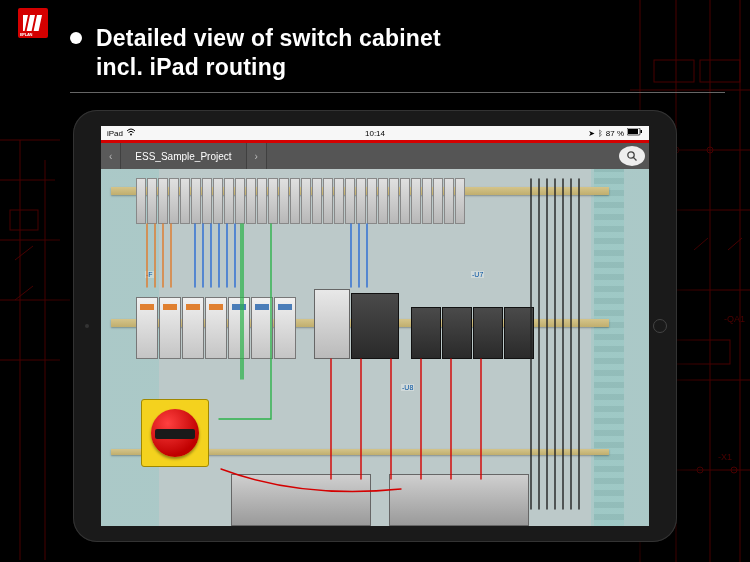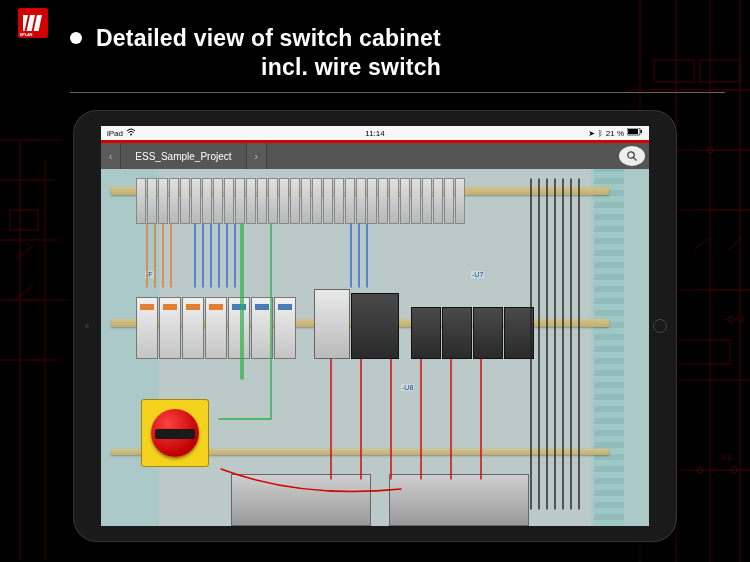--- a/index.html
+++ b/index.html
@@ -62,21 +62,20 @@
       border-radius: 50%;
       margin-top: 8px;
       flex-shrink: 0;
     }
     .caption {
       color: #fff;
       font-size: 23px;
       font-weight: 600;
       line-height: 1.25;
       letter-spacing: 0.2px;
-      text-align: right;
     }
     .caption-rule {
       position: absolute;
       top: 92px;
       left: 70px;
       right: 25px;
       height: 1px;
       background: #666;
       z-index: 5;
     }
@@ -343,46 +342,46 @@
         <rect x="14" y="0" width="5" height="16" transform="skewX(-12)"></rect>
       </g>
     </svg>
   <span class="logo-text">EPLAN</span>
 </div>
 
 <div class="caption-wrap">
   <div class="bullet"></div>
   <div class="caption">
     <div>Detailed view of switch cabinet</div>
-    <div>incl. wire switch</div>
+    <div>incl. iPad routing</div>
   </div>
 </div>
 <div class="caption-rule"></div>
 
 <div class="device">
   <div class="camera"></div>
   <div class="home-btn"></div>
 
   <div class="screen">
 
     <div class="statusbar">
       <div class="left">
         <span>iPad</span>
         <span>
           <svg width="10" height="8" viewBox="0 0 10 8">
               <path d="M5 7 L5 7 M1 3 Q5 -1 9 3 M2.5 4.5 Q5 2 7.5 4.5" stroke="#000" stroke-width="1" fill="none"></path>
               <circle cx="5" cy="6.5" r="0.9" fill="#000"></circle>
             </svg>
         </span>
       </div>
-      <div class="center">11:14</div>
+      <div class="center">10:14</div>
       <div class="right">
         <span>➤</span>
         <span>ᛒ</span>
-        <span>21 %</span>
+        <span>87 %</span>
         <span>
           <svg width="16" height="8" viewBox="0 0 16 8">
               <rect x="0" y="0" width="13" height="7" rx="1" fill="none" stroke="#000" stroke-width="0.7"></rect>
               <rect x="1" y="1" width="10" height="5" fill="#000"></rect>
               <rect x="13.5" y="2" width="1.5" height="3" fill="#000"></rect>
             </svg>
         </span>
       </div>
     </div>
 

